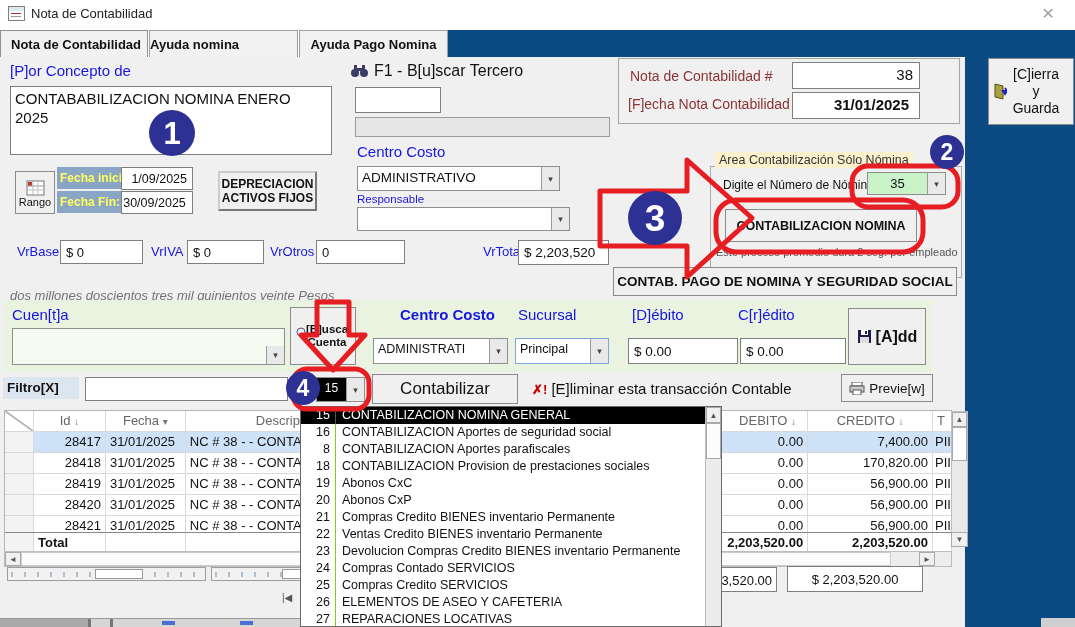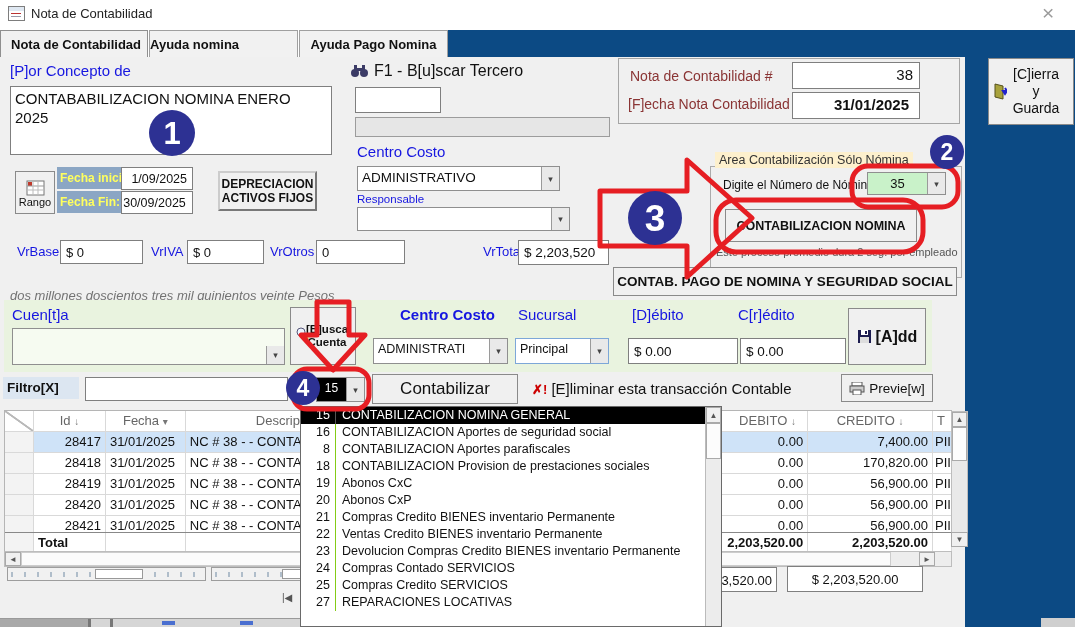--- a/index.html
+++ b/index.html
@@ -355,20 +355,24 @@
       </div>
     <div class="dd-item">
         <span class="n">24</span>
         <span class="t">Compras Contado SERVICIOS</span>
       </div>
     <div class="dd-item">
         <span class="n">25</span>
         <span class="t">Compras Credito SERVICIOS</span>
       </div>
     <div class="dd-item">
+        <span class="n">26</span>
+        <span class="t">ELEMENTOS DE ASEO Y CAFETERIA</span>
+      </div>
+    <div class="dd-item">
         <span class="n">27</span>
         <span class="t">REPARACIONES LOCATIVAS</span>
       </div>
   </div>
   <div class="abs" style="right:0;top:0;width:16px;height:221px;background:#ececec;border-left:1px solid #bbb;">
     <div class="scroll-btn" style="height:16px;">▲</div>
     <div style="height:36px;background:#fcfcfc;border:1px solid #aaa;box-sizing:border-box;"></div>
   </div>
 </div>
 

